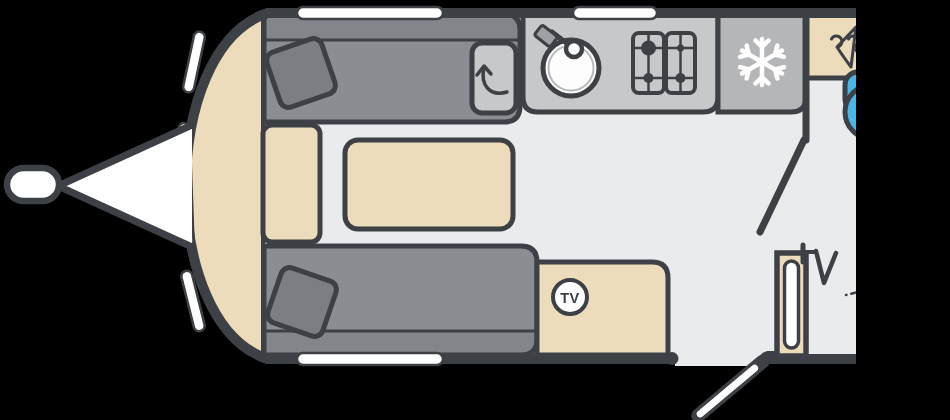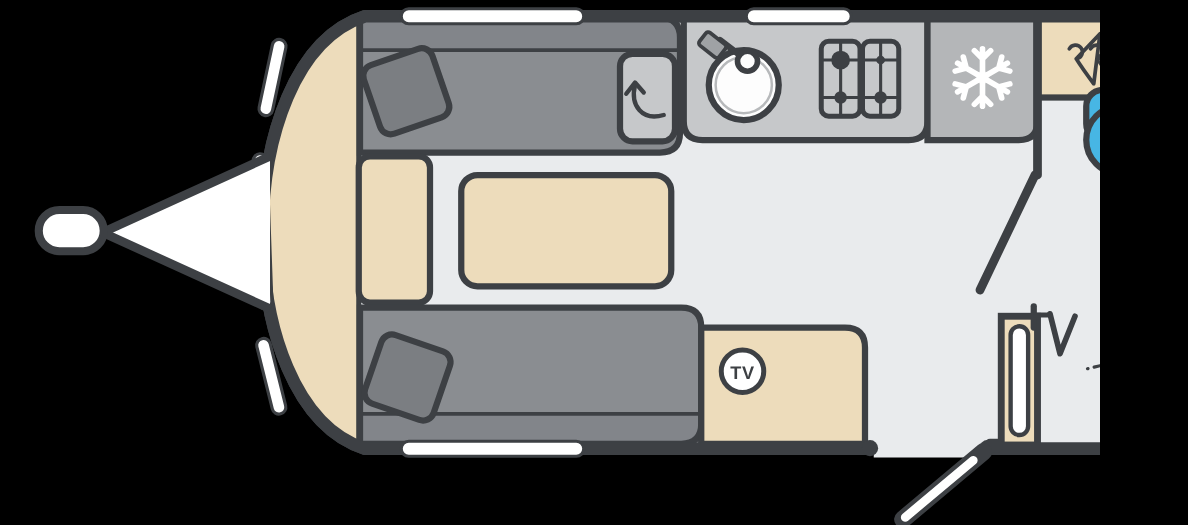--- a/index.html
+++ b/index.html
@@ -1,16 +1,16 @@
 <!DOCTYPE html>
 <html><head>
 <meta charset="utf-8">
 <style>
   html,body{margin:0;padding:0;background:#000;}
-  .stage{position:relative;width:856px;height:420px;background:#7dd3fc;overflow:hidden;margin-left:24px;}
+  .stage{position:relative;width:856px;height:420px;background:#7dd3fc;overflow:hidden;}
   svg{display:block;}
   .ow{stroke:#3d4044;}
   .nf{fill:none;}
   text{font-family:"Liberation Sans","DejaVu Sans",sans-serif;font-weight:bold;fill:#3d4044;}
 </style>
 </head>
 <body>
 
 <div class="stage">
 <svg width="950" height="420" viewBox="0 0 950 420">

